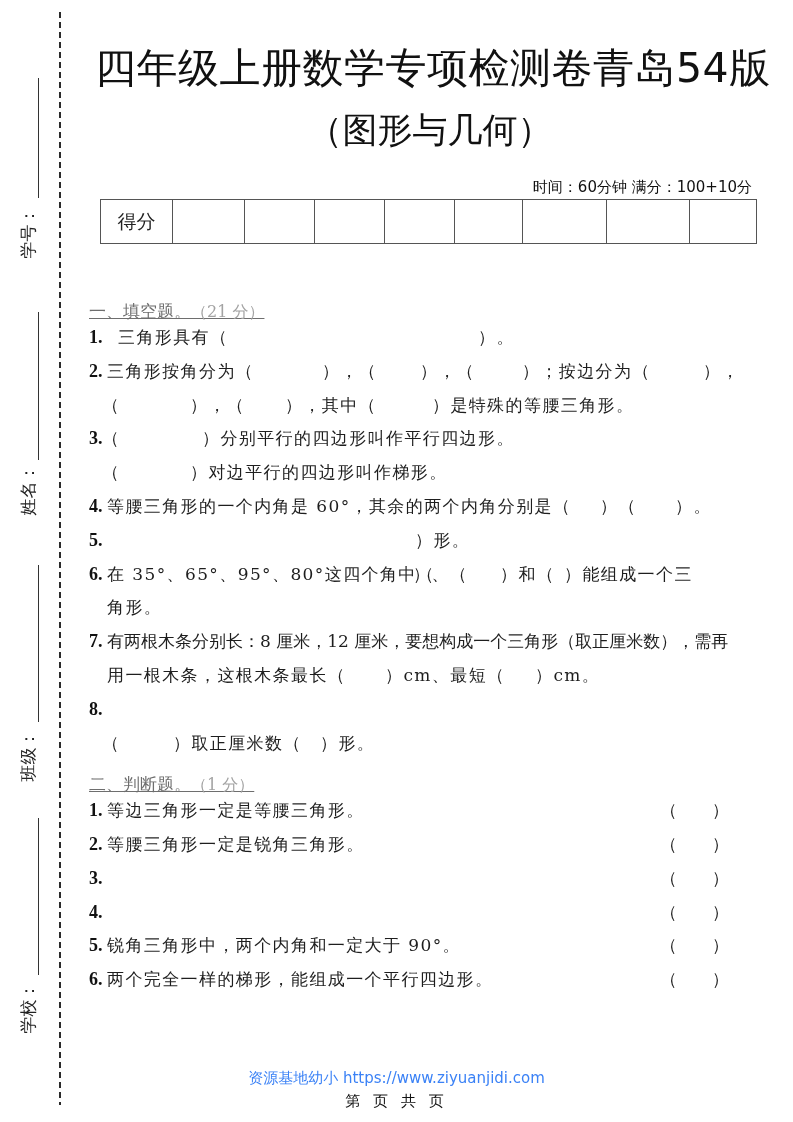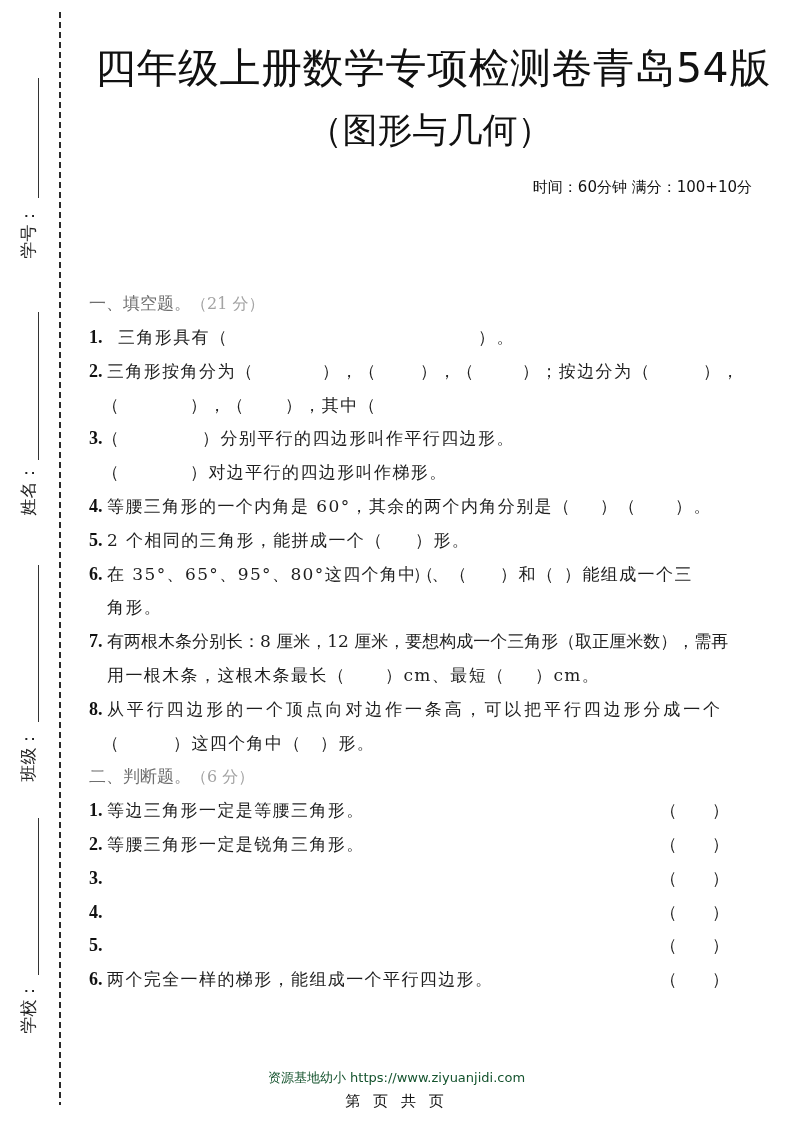--- a/index.html
+++ b/index.html
@@ -30,27 +30,27 @@
   .score-table td { border: 1.5px solid #555; text-align: center; padding: 0; }
   .score-table tr.r1 td { height: 41px; }
   .score-table tr.r2 td { height: 43px; }
 
   
   .line { position: absolute; left: 0; width: 793px; height: 24px; line-height: 24px; font-size: 17px; }
   .seg { position: absolute; top: 0; white-space: nowrap; letter-spacing: 1.4px; color: #1e1e1e; }
   .num { position: absolute; top: 0; left: 89px; font-family: "Liberation Serif", "DejaVu Serif", serif;
          font-weight: bold; font-size: 18px; color: #111; }
   .full { width: 613px; text-align: justify; text-align-last: justify; letter-spacing: 0; }
-  .sec-title { position: absolute; left: 89px; top: 0; white-space: nowrap; color: #6e6e6e; font-size: 17px;
-               font-family: "DejaVu Sans", "Liberation Sans", sans-serif; }
+  .sec-title { position: absolute; left: 89px; top: 8px; white-space: nowrap; color: #6e6e6e; font-size: 17px;
+               font-family: "DejaVu Sans", "Liberation Sans", sans-serif; text-decoration: underline; }
   .sec-points { color: #a3a3a3; font-family: "DejaVu Serif", "Liberation Serif", serif; font-size: 16px; }
 
   
   .footer-src { position: absolute; left: 0; width: 793px; top: 1069px; text-align: center;
-                font-family: "DejaVu Sans", "Liberation Sans", sans-serif; font-size: 13px; color: #14532d; }
+                font-family: "DejaVu Sans", "Liberation Sans", sans-serif; font-size: 15px; color: #3b82f6; }
   .footer-page { position: absolute; left: 0; width: 793px; top: 1092px; text-align: center;
                  font-family: "DejaVu Sans", "Liberation Sans", sans-serif; font-size: 15px; color: #111;
                  letter-spacing: 4px; }
 </style>
 </head>
 <body>
 
 <div class="cut-line"></div>
 
 <div class="field-line" style="top:78px;height:120px;"></div>
@@ -75,20 +75,31 @@
       <col style="width:72px">
       <col style="width:70px">
       <col style="width:70px">
     <col style="width:70px">
       <col style="width:68px">
       <col style="width:84px">
       <col style="width:83px">
       <col style="width:67px">
   </colgroup>
   <tbody>
+  <tr class="r2">
+    <td>得分</td>
+    <td></td>
+    <td></td>
+    <td></td>
+    <td></td>
+    <td></td>
+    <td></td>
+    <td></td>
+    <td></td>
+  </tr>
 </tbody>
   </table>
 
 <div class="line" style="top:291px;">
   <span class="sec-title"><span>一、填空题。</span><span class="sec-points">（21 分）</span></span>
 </div>
 
 <div class="line" style="top:325px;">
   <span class="num">1.</span>
   <span class="seg" style="left:118px">三角形具有（</span>
@@ -100,20 +111,21 @@
   <span class="seg" style="left:107px">三角形按角分为（</span>
   <span class="seg" style="left:322px">），（</span>
   <span class="seg" style="left:420px">），（</span>
   <span class="seg" style="left:522px">）；按边分为（</span>
   <span class="seg" style="left:703px">），</span>
 </div>
 <div class="line" style="top:393px;">
   <span class="seg" style="left:102px">（</span>
   <span class="seg" style="left:190px">），（</span>
   <span class="seg" style="left:285px">），其中（</span>
+  <span class="seg" style="left:432px">）是特殊的等腰三角形。</span>
 </div>
 
 <div class="line" style="top:426px;">
   <span class="num">3.</span>
   <span class="seg" style="left:102px">（</span>
   <span class="seg" style="left:202px">）分别平行的四边形叫作平行四边形。</span>
 </div>
 <div class="line" style="top:460px;">
   <span class="seg" style="left:102px">（</span>
   <span class="seg" style="left:190px">）对边平行的四边形叫作梯形。</span>
@@ -121,21 +133,20 @@
 
 <div class="line" style="top:494px;">
   <span class="num">4.</span>
   <span class="seg" style="left:107px">等腰三角形的一个内角是 60°，其余的两个内角分别是（</span>
   <span class="seg" style="left:600px">）（</span>
   <span class="seg" style="left:675px">）。</span>
 </div>
 
 <div class="line" style="top:528px;">
   <span class="num">5.</span>
-  <span class="seg" style="left:107px">2 个相同的三角形，能拼成一个（</span>
   <span class="seg" style="left:415px">）形。</span>
 </div>
 
 <div class="line" style="top:562px;">
   <span class="num">6.</span>
   <span class="seg" style="left:107px">在 35°、65°、95°、80°这四个角中（</span>
   <span class="seg" style="left:413px">）、（</span>
   <span class="seg" style="left:500px">）和（</span>
   <span class="seg" style="left:564px">）能组成一个三</span>
 </div>
@@ -148,30 +159,29 @@
   <span class="seg full" style="left:107px">有两根木条分别长：8 厘米，12 厘米，要想构成一个三角形（取正厘米数），需再</span>
 </div>
 <div class="line" style="top:663px;">
   <span class="seg" style="left:107px">用一根木条，这根木条最长（</span>
   <span class="seg" style="left:385px">）cm、最短（</span>
   <span class="seg" style="left:535px">）cm。</span>
 </div>
 
 <div class="line" style="top:697px;">
   <span class="num">8.</span>
-  <span class="seg full" style="left:107px">从平行四边形的一个顶点向对边作一条高，可以把平行四边形分成一个</span>
 </div>
 <div class="line" style="top:731px;">
   <span class="seg" style="left:102px">（</span>
-  <span class="seg" style="left:173px">）这四个角中（</span>
+  <span class="seg" style="left:173px">）取正厘米数（</span>
   <span class="seg" style="left:320px">）形。</span>
 </div>
 
 <div class="line" style="top:764px;">
-  <span class="sec-title"><span>二、判断题。</span><span class="sec-points">（6 分）</span></span>
+  <span class="sec-title"><span>二、判断题。</span><span class="sec-points">（1 分）</span></span>
 </div>
 
 <div class="line" style="top:798px;">
   <span class="num">1.</span>
   <span class="seg" style="left:107px">等边三角形一定是等腰三角形。</span>
   <span class="seg" style="left:660px">（</span>
   <span class="seg" style="left:712px">）</span>
 </div>
 <div class="line" style="top:832px;">
   <span class="num">2.</span>
@@ -184,20 +194,21 @@
   <span class="seg" style="left:660px">（</span>
   <span class="seg" style="left:712px">）</span>
 </div>
 <div class="line" style="top:900px;">
   <span class="num">4.</span>
   <span class="seg" style="left:660px">（</span>
   <span class="seg" style="left:712px">）</span>
 </div>
 <div class="line" style="top:933px;">
   <span class="num">5.</span>
+  <span class="seg" style="left:107px">锐角三角形中，两个内角和一定大于 90°。</span>
   <span class="seg" style="left:660px">（</span>
   <span class="seg" style="left:712px">）</span>
 </div>
 <div class="line" style="top:967px;">
   <span class="num">6.</span>
   <span class="seg" style="left:107px">两个完全一样的梯形，能组成一个平行四边形。</span>
   <span class="seg" style="left:660px">（</span>
   <span class="seg" style="left:712px">）</span>
 </div>
 

